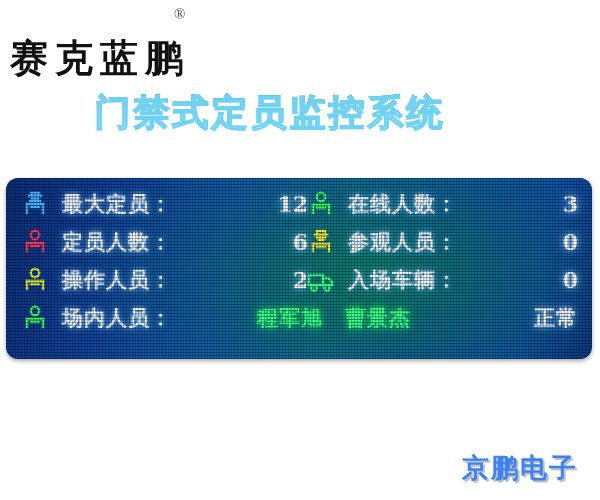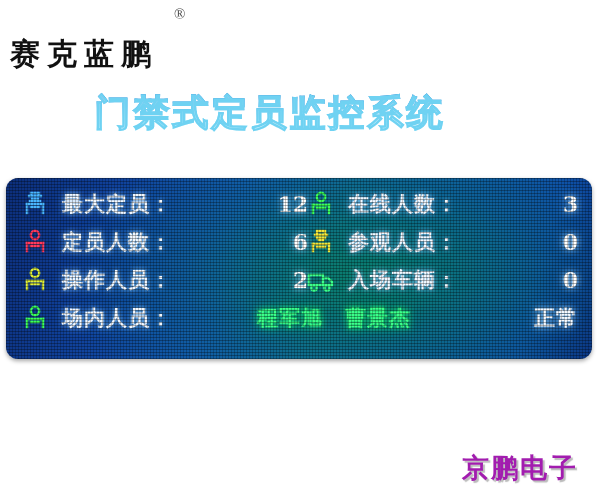--- a/index.html
+++ b/index.html
@@ -43,21 +43,21 @@
     font-size: 15px;
     color: #4a4a4a;
     font-family: "Liberation Serif", serif;
   }
   #brand-cn {
     position: absolute;
     left: 2px;
     top: 33px;
     font-family: "DejaVu Serif", serif;
     font-weight: bold;
-    font-size: 30px;
+    font-size: 38px;
     color: #111111;
     letter-spacing: 7px;
     line-height: 1.1;
     white-space: nowrap;
   }
 
   
   #page-title {
     position: absolute;
     left: 0;
@@ -182,21 +182,21 @@
 
   
   #footer-brand {
     position: absolute;
     right: 22px;
     bottom: 14px;
     font-family: "DejaVu Sans", sans-serif;
     font-weight: bold;
     font-size: 27px;
     letter-spacing: 2px;
-    color: #a21caf;
+    color: #3b82f6;
     text-shadow: 2px 2px 1px rgba(150,150,150,0.65);
     white-space: nowrap;
   }
 </style>
 </head>
 <body>
 
 <div id="brand-logo">
   <div id="brand-reg">®</div>
   <div id="brand-cn">赛克蓝鹏</div>

